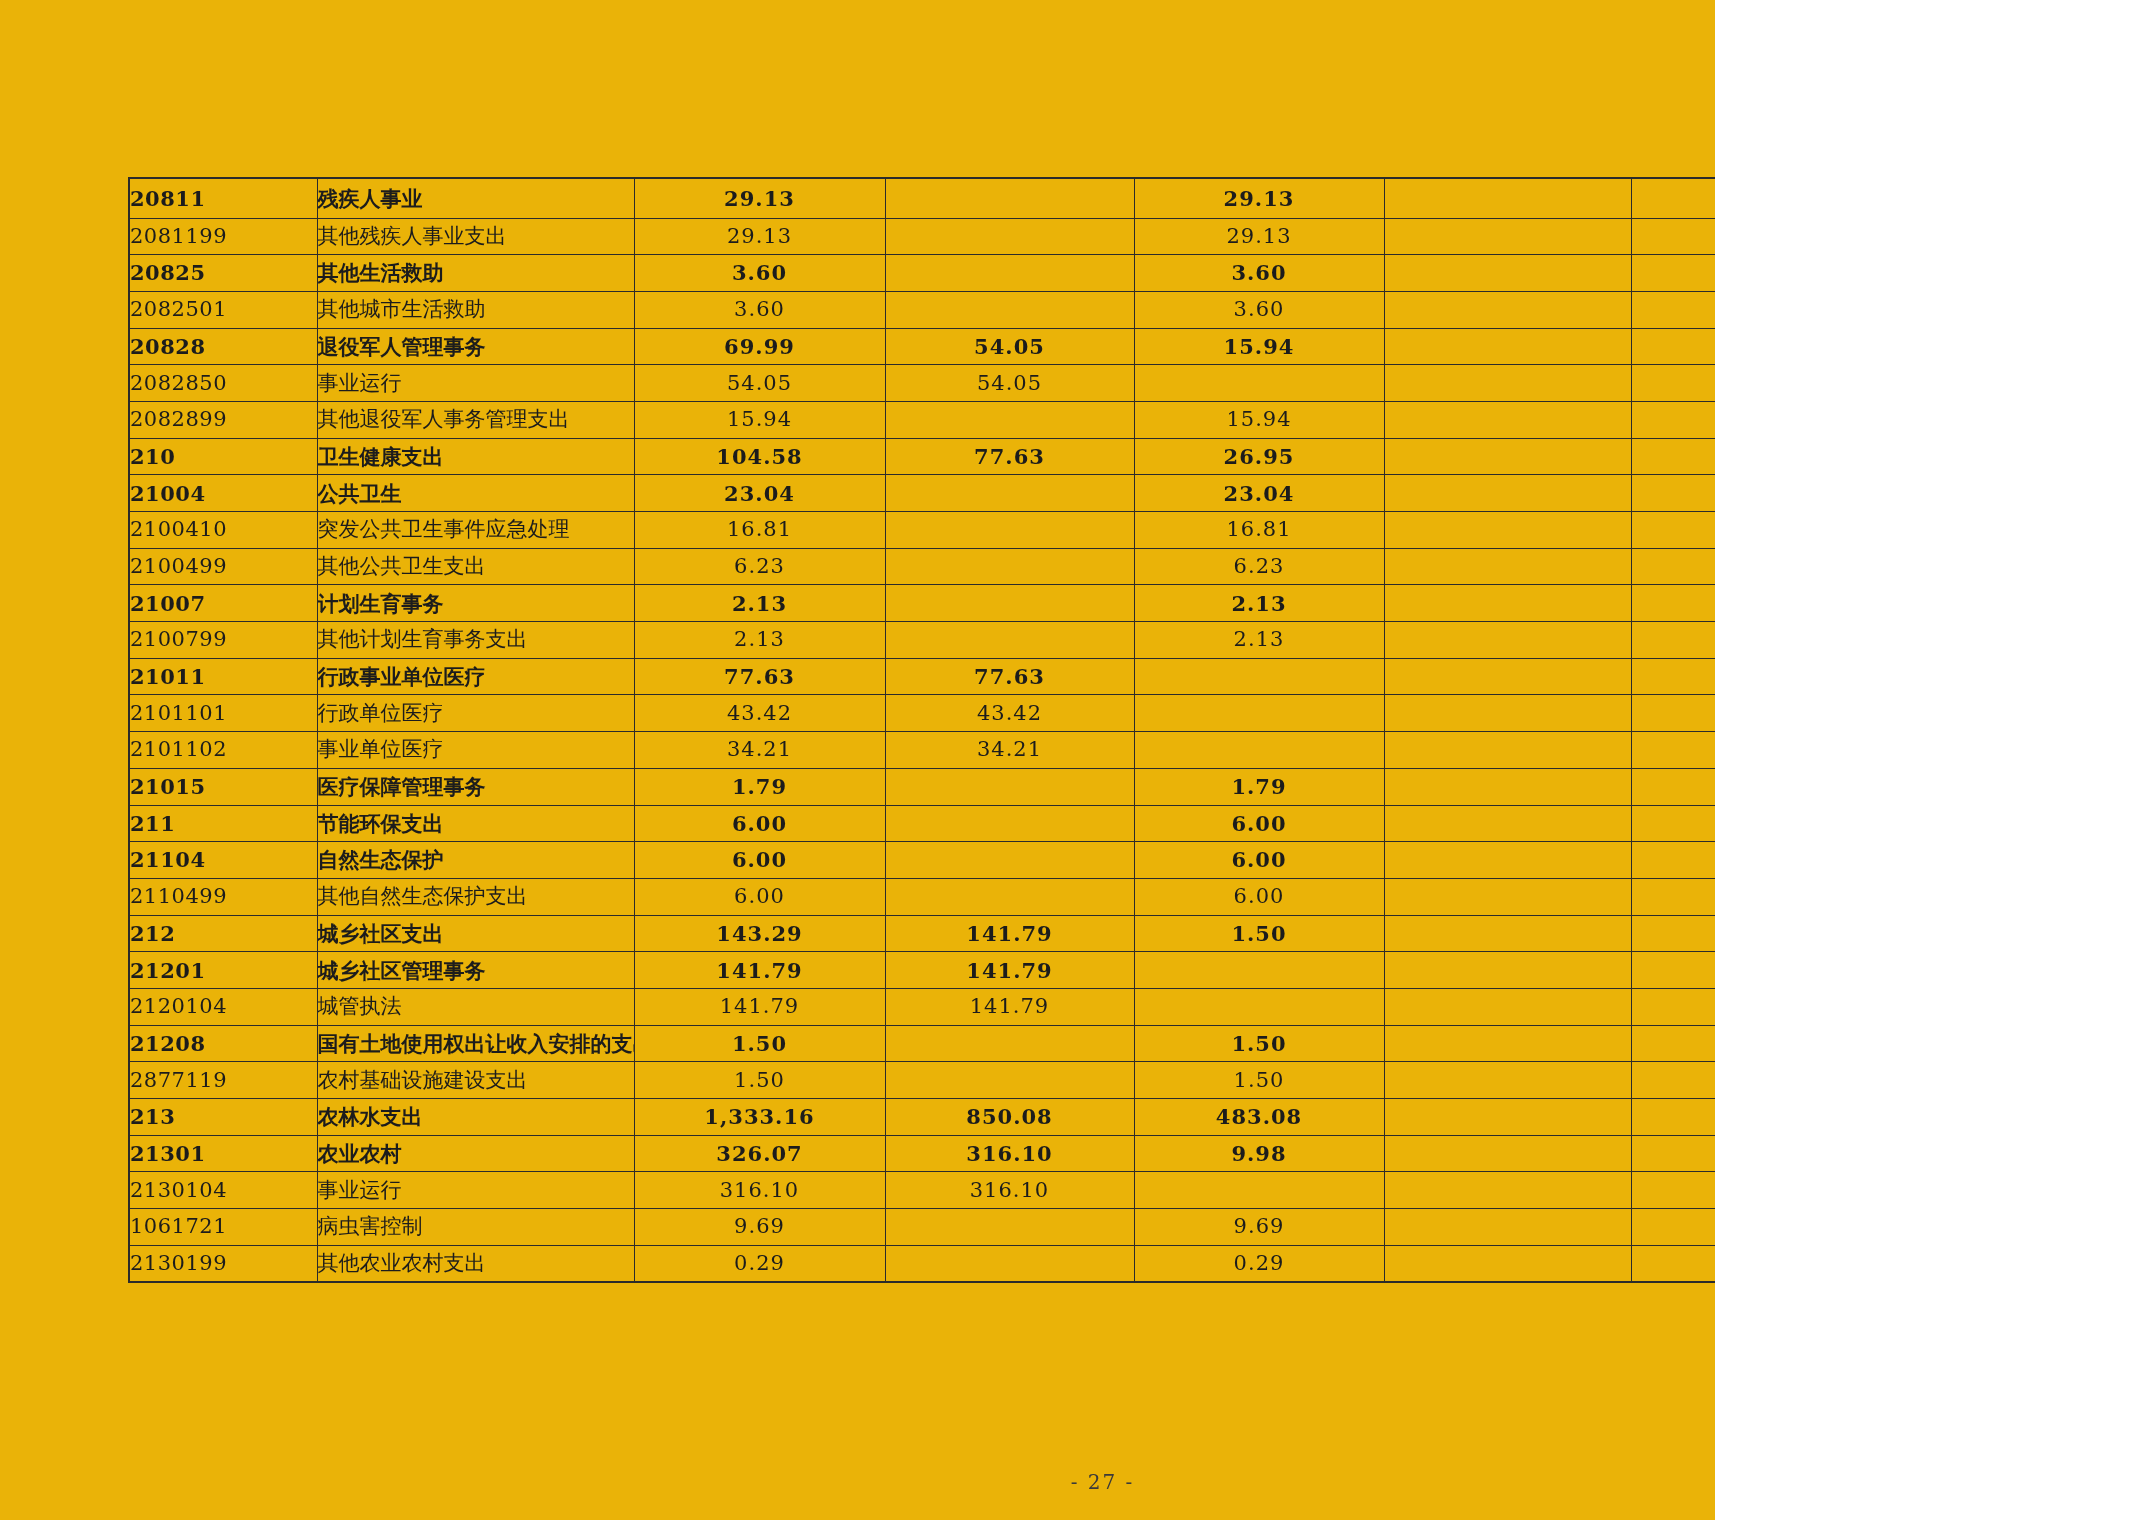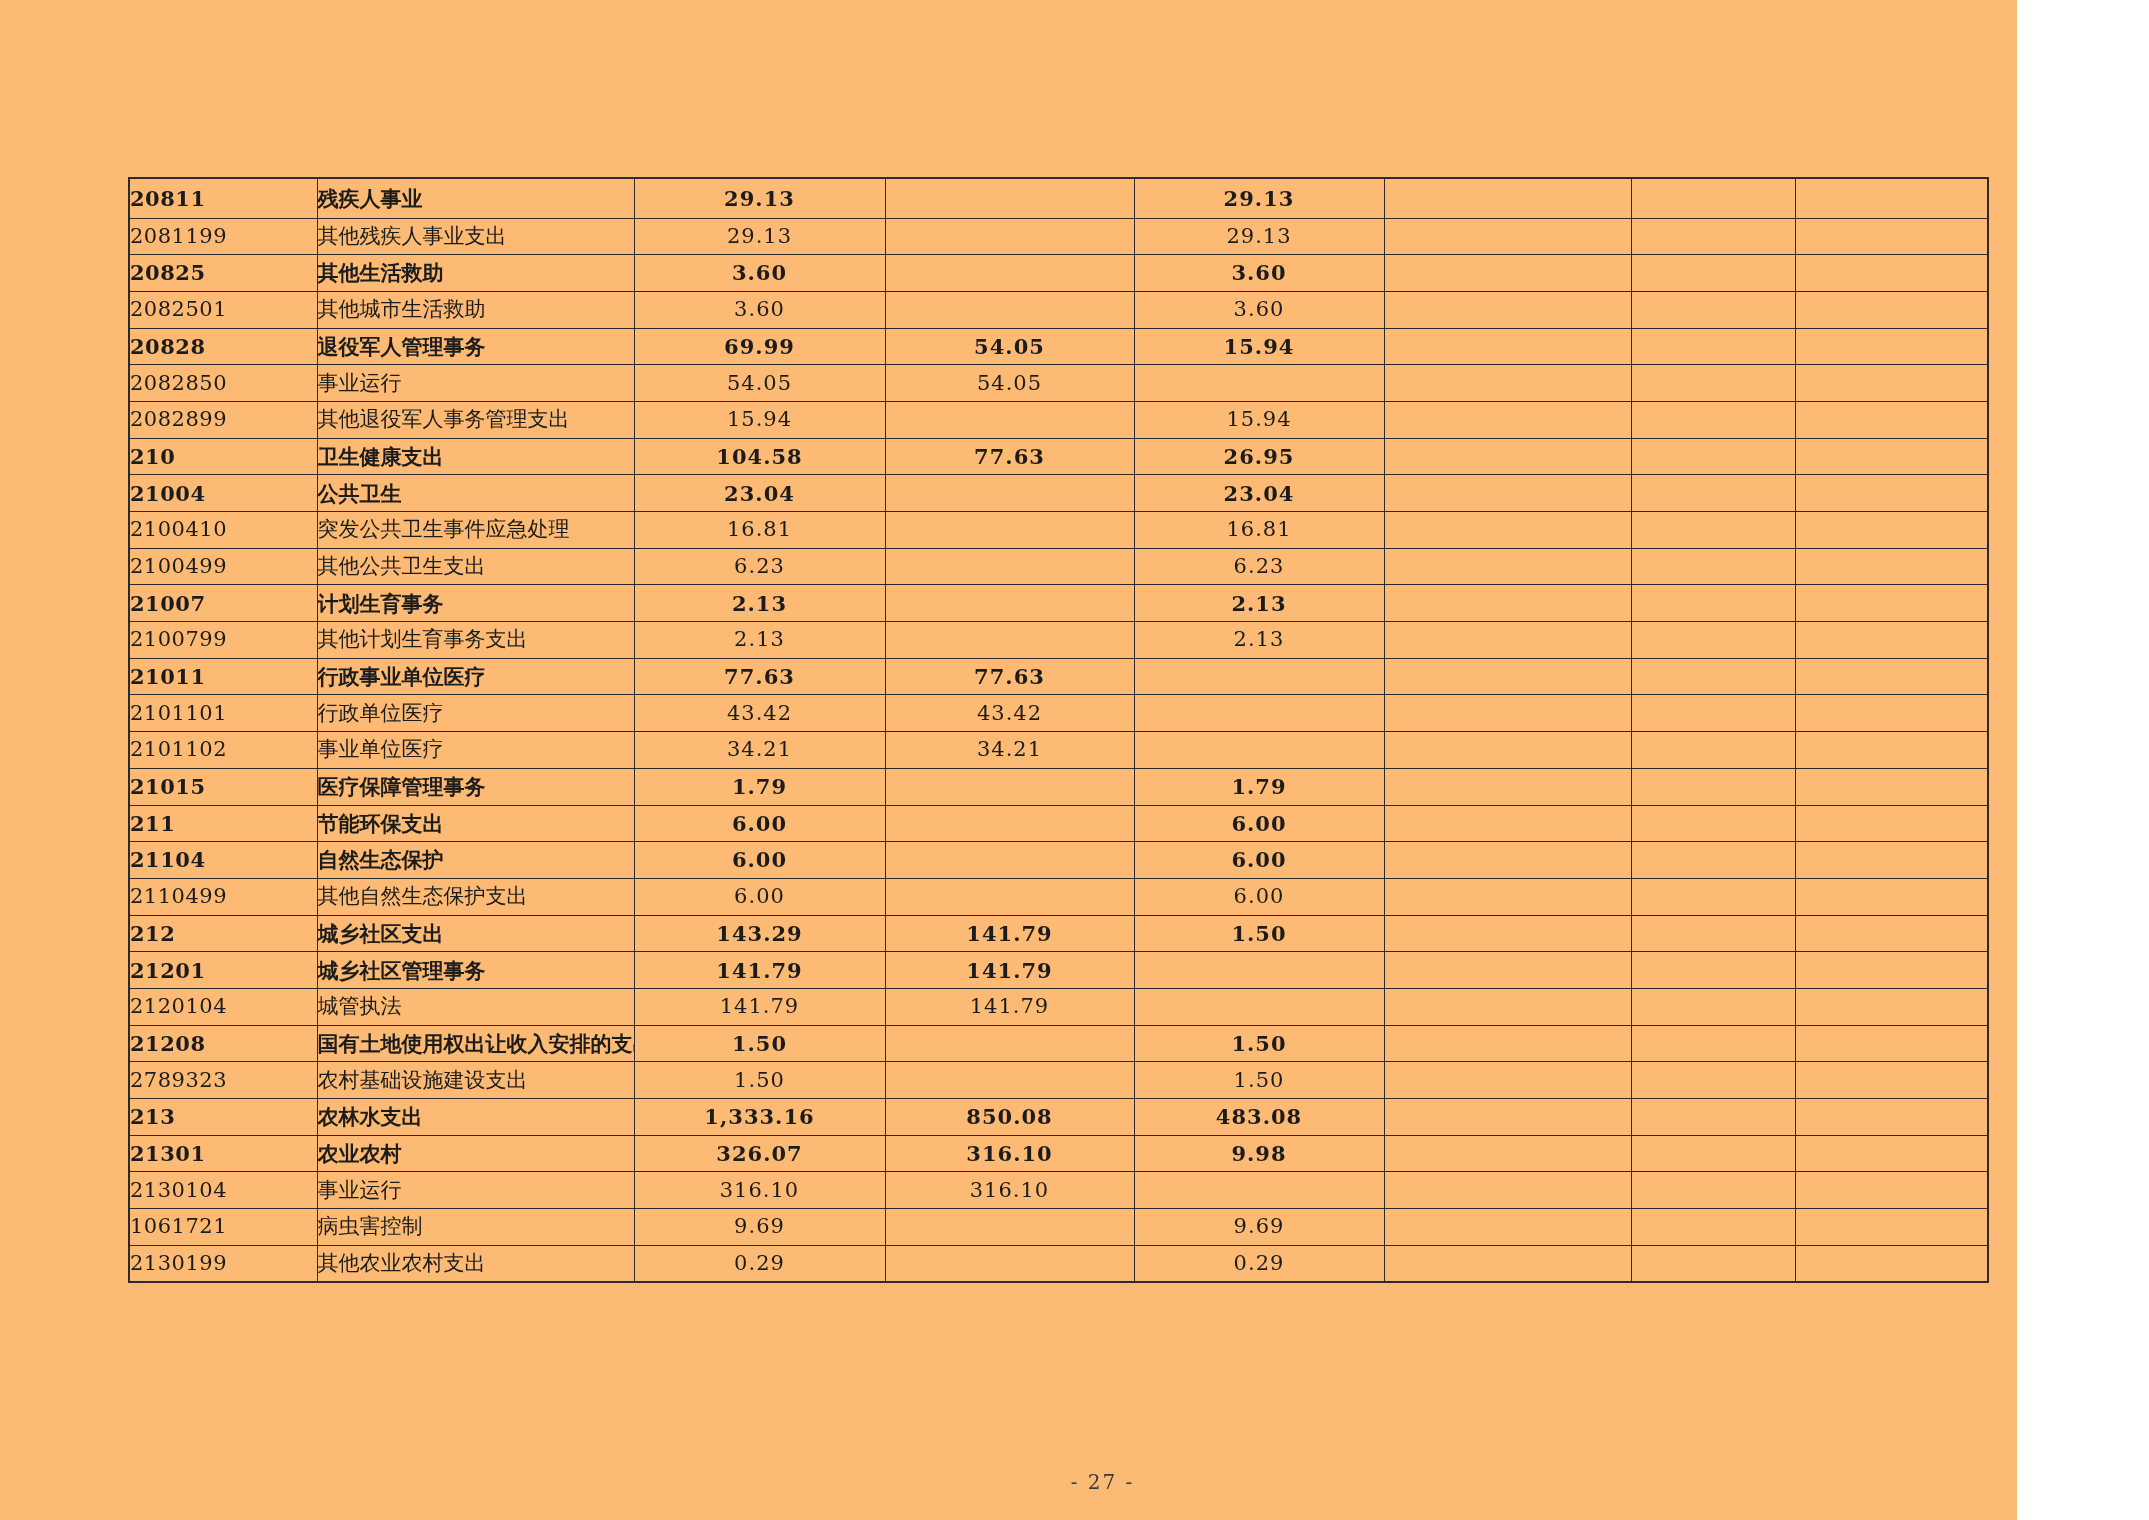--- a/index.html
+++ b/index.html
@@ -2,23 +2,23 @@
 <html><head>
 <meta charset="utf-8">
 <style>
   html, body {
     margin: 0;
     padding: 0;
     background: #ffffff;
   }
   .page {
     position: relative;
-    width: 2017px;
+    width: 1715px;
     height: 1520px;
-    background: #fdba74;
+    background: #eab308;
     overflow: hidden;
     font-family: "DejaVu Serif", "Liberation Serif", serif;
     color: #1c1c1c;
   }
   table.budget {
     position: absolute;
     left: 128px;
     top: 177px;
     width: 1859px;
     border-collapse: collapse;
@@ -328,21 +328,21 @@
     <td class="name-col">国有土地使用权出让收入安排的支出</td>
     <td class="num-col">1.50</td>
     <td class="num-col"></td>
     <td class="num-col">1.50</td>
     <td class="num-col"></td>
     <td class="num-col"></td>
     <td class="num-col"></td>
   </tr>
 
   <tr>
-    <td class="code-col">2789323</td>
+    <td class="code-col">2877119</td>
     <td class="name-col">农村基础设施建设支出</td>
     <td class="num-col">1.50</td>
     <td class="num-col"></td>
     <td class="num-col">1.50</td>
     <td class="num-col"></td>
     <td class="num-col"></td>
     <td class="num-col"></td>
   </tr>
 
   <tr class="cat-row">

